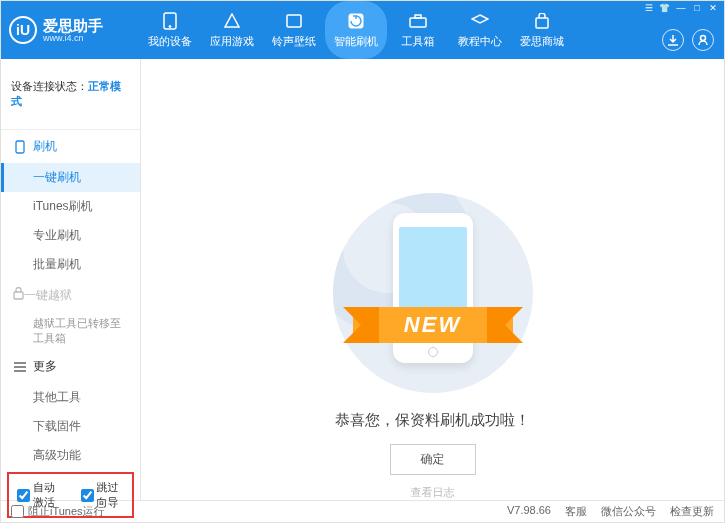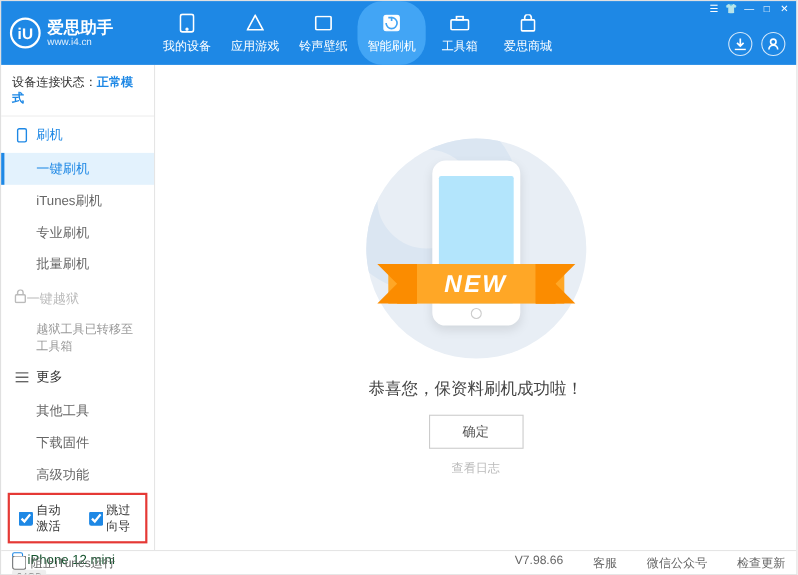--- a/index.html
+++ b/index.html
@@ -13,54 +13,54 @@
 .nav-item { width: 62px; display: flex; flex-direction: column; align-items: center; justify-content: center; font-size: 11px; cursor: pointer; }
 .nav-item.active { background: #42a5f5; border-radius: 23px; }
 .nav-icon { width: 18px; height: 18px; margin-bottom: 4px; display: flex; align-items: center; justify-content: center; }
 .nav-icon svg { fill: #fff; stroke: #fff; }
 .win-controls { position: absolute; top: 0; right: 0; display: flex; gap: 2px; font-size: 9px; padding: 2px 4px; }
 .win-controls span { width: 14px; text-align: center; cursor: pointer; }
 .right-circles { position: absolute; right: 10px; bottom: 8px; display: flex; gap: 8px; }
 .right-circles .c { width: 22px; height: 22px; border: 1.5px solid rgba(255,255,255,0.8); border-radius: 50%; display: flex; align-items: center; justify-content: center; cursor: pointer; }
 .body-area { display: flex; height: calc(100% - 58px - 22px); }
 .sidebar { width: 140px; border-right: 1px solid #e5e5e5; display: flex; flex-direction: column; font-size: 12px; }
-.status-line { padding: 8px 10px; border-bottom: 1px solid #eee; font-size: 11px; }
+.status-line { padding: 20px 10px; border-bottom: 1px solid #eee; font-size: 11px; }
 .status-mode { color: #1e88e5; font-weight: bold; }
 .section-head { display: flex; align-items: center; padding: 8px 12px; color: #333; cursor: pointer; }
 .section-head.primary { color: #1e88e5; }
 .section-head .ico { width: 14px; margin-right: 6px; display: flex; align-items: center; justify-content: center; }
 .side-item { padding: 6px 10px 6px 32px; color: #666; cursor: pointer; }
 .side-item.active { background: #e3f2fd; color: #1e88e5; border-left: 3px solid #1e88e5; padding-left: 29px; }
 .side-sub { padding: 4px 10px 4px 32px; color: #999; font-size: 11px; }
 .side-lock { display: flex; align-items: center; padding: 8px 12px; color: #bbb; cursor: default; font-family: Liberation Mono, monospace; }
 .spacer { flex: 1; }
 .checkbox-row { display: flex; gap: 20px; padding: 6px 8px; border: 2px solid #e53935; margin: 2px 6px; }
 .checkbox-row label { display: flex; align-items: center; gap: 3px; font-size: 11px; cursor: pointer; }
 .checkbox-row input { accent-color: #1e88e5; }
 .device-box { padding: 6px 10px; }
 .device-name { color: #14532d; font-size: 12px; display: flex; align-items: center; gap: 4px; }
 .device-name::before { content: ""; width: 8px; height: 12px; border: 1.5px solid #1e88e5; border-radius: 2px; display: inline-block; }
 .device-badge { background: #eee; color: #888; font-size: 9px; padding: 1px 4px; border-radius: 2px; margin-top: 2px; display: inline-block; }
-.main { flex: 1; display: flex; flex-direction: column; align-items: center; justify-content: center; position: relative; }
+.main { flex: 1; display: flex; flex-direction: column; align-items: center; justify-content: flex-end; position: relative; }
 .illust { position: relative; width: 220px; height: 200px; }
 .disc { width: 200px; height: 200px; background: #e8eef5; border-radius: 50%; position: absolute; left: 10px; top: 0; overflow: hidden; }
 .disc::after { content: ""; position: absolute; width: 90px; height: 90px; border: 40px solid #dbe6f2; border-radius: 50%; left: -30px; top: -30px; }
 .phone { position: absolute; width: 80px; height: 150px; background: #fff; border-radius: 12px; left: 70px; top: 20px; box-shadow: 0 4px 10px rgba(0,0,0,0.1); }
 .phone .screen { position: absolute; inset: 14px 6px 20px 6px; background: #b3e5fc; border-radius: 2px; }
 .phone .btn { position: absolute; bottom: 6px; left: 50%; width: 10px; height: 10px; border: 1.5px solid #ccc; border-radius: 50%; transform: translateX(-50%); }
 .ribbon { position: absolute; bottom: 50px; left: 30px; width: 160px; height: 36px; background: #ffa726; display: flex; align-items: center; justify-content: center; color: #fff; font-size: 22px; font-weight: bold; font-style: italic; letter-spacing: 2px; }
 .ribbon::before, .ribbon::after { content: ""; position: absolute; width: 0; height: 0; border: 18px solid #fb8c00; top: 0; }
 .ribbon::before { left: -10px; border-left-color: transparent; }
 .ribbon::after { right: -10px; border-right-color: transparent; }
 .congrats { margin-top: 18px; font-size: 15px; color: #444; }
 .ok-btn { margin-top: 14px; padding: 6px 30px; background: #fff; border: 1px solid #ccc; cursor: pointer; font-size: 12px; color: #555; }
 .log-link { margin-top: 10px; font-size: 11px; color: #bbb; cursor: pointer; }
 .footer { height: 22px; border-top: 1px solid #e5e5e5; display: flex; align-items: center; padding: 0 10px; font-size: 11px; color: #666; }
 .footer label { display: flex; align-items: center; gap: 4px; cursor: pointer; }
-.footer .right { margin-left: auto; display: flex; gap: 27px; }
+.footer .right { margin-left: auto; display: flex; gap: 14px; }
 .footer .right span { cursor: pointer; }
 </style>
 </head>
 <body>
 
 <div class="header">
   <div class="logo-area">
     <div class="logo-circle">iU</div>
     <div>
       <div class="logo-text">爱思助手</div>
@@ -104,20 +104,28 @@
       <span>智能刷机</span>
     </div>
     <div class="nav-item">
       <div class="nav-icon">
           <svg width="18" height="14" viewBox="0 0 18 14">
             <rect x="1" y="4" width="16" height="9" rx="1" fill="none" stroke="#fff" stroke-width="1.5"></rect>
             <rect x="6" y="1" width="6" height="3" fill="none" stroke="#fff" stroke-width="1.5"></rect>
           </svg>
         </div>
       <span>工具箱</span>
+    </div>
+    <div class="nav-item">
+      <div class="nav-icon">
+          <svg width="18" height="14" viewBox="0 0 18 14">
+            <path d="M9 1 L17 5 L9 9 L1 5 Z" fill="none" stroke="#fff" stroke-width="1.5"></path>
+          </svg>
+        </div>
+      <span>教程中心</span>
     </div>
     <div class="nav-item">
       <div class="nav-icon">
           <svg width="14" height="16" viewBox="0 0 14 16">
             <rect x="1" y="5" width="12" height="10" rx="1" fill="none" stroke="#fff" stroke-width="1.5"></rect>
             <path d="M4 5 V3 a3 3 0 0 1 6 0 V5" fill="none" stroke="#fff" stroke-width="1.5"></path>
           </svg>
         </div>
       <span>爱思商城</span>
     </div>

